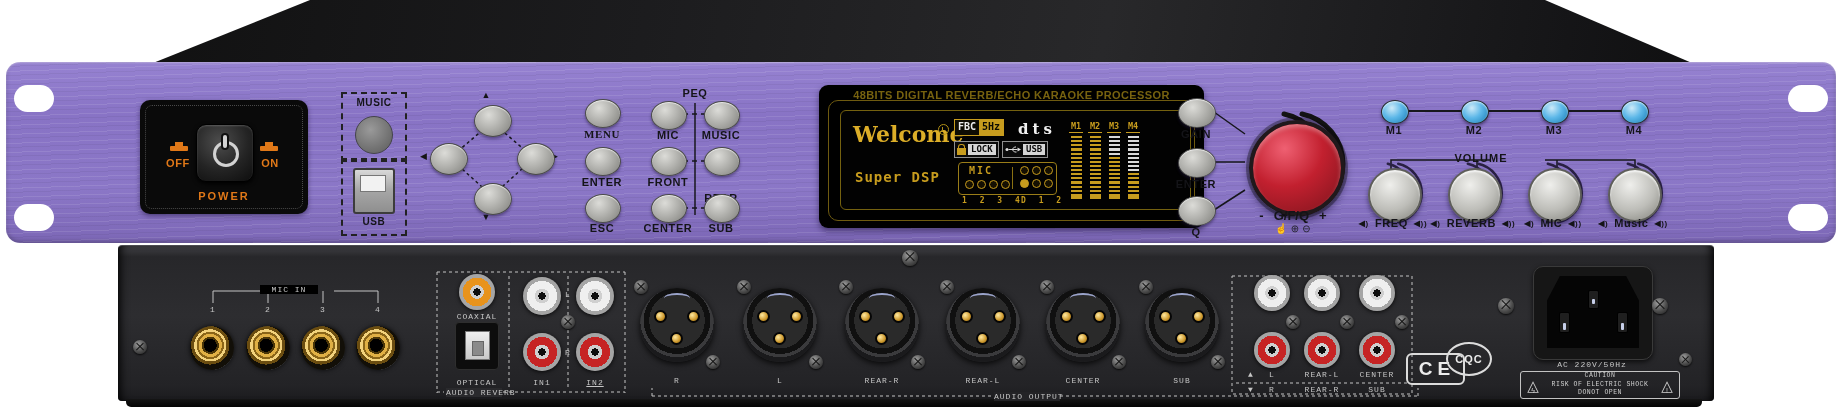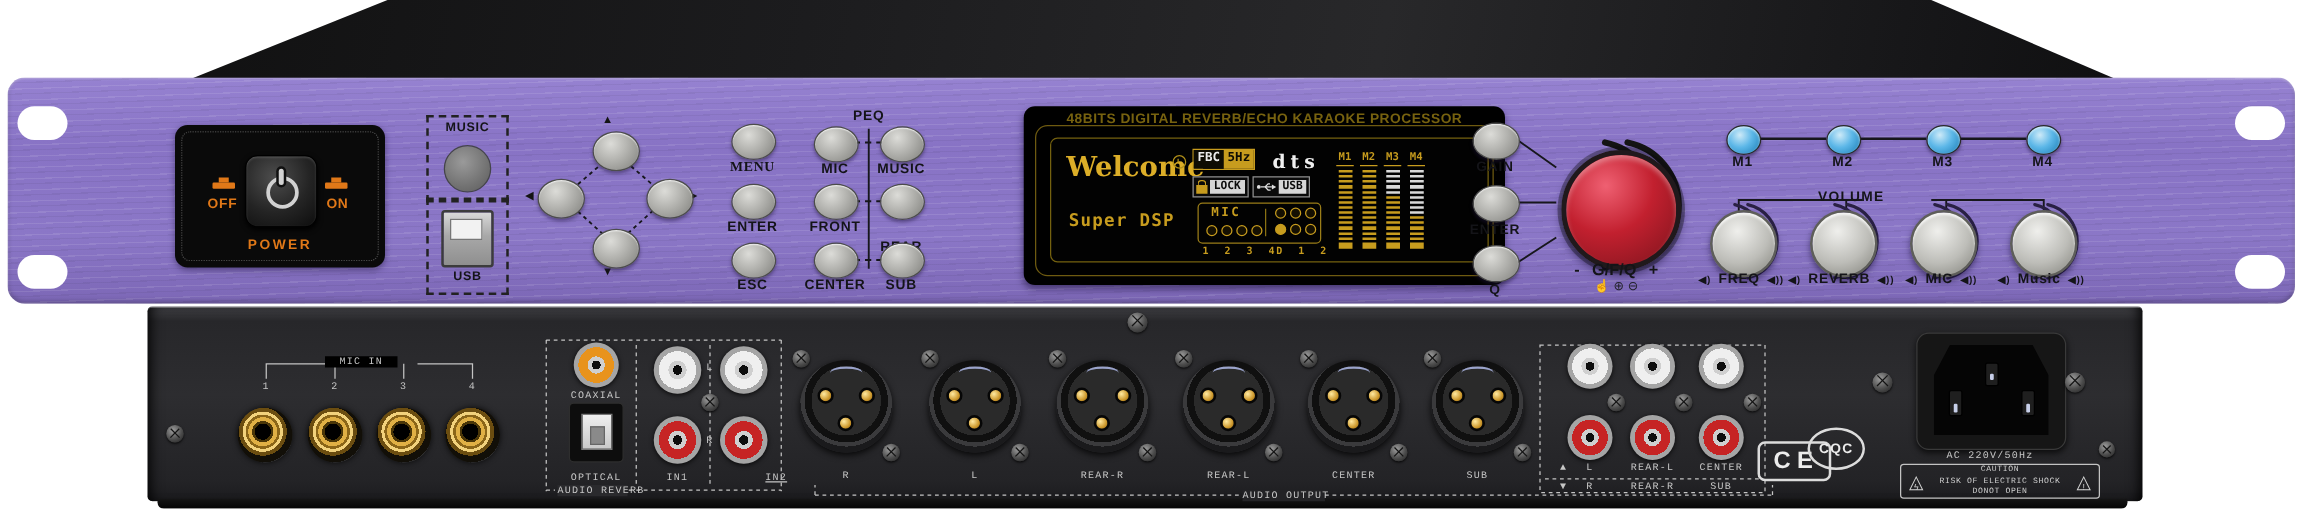--- a/index.html
+++ b/index.html
@@ -418,21 +418,21 @@
   </div>
   <div class="abs rear-lbl" style="left:445px;top:378px;width:64px;">OPTICAL</div>
   <div class="abs rca" style="left:523px;top:277px;width:38px;height:38px;--ring:#efefef;"></div>
   <div class="abs rca" style="left:523px;top:333px;width:38px;height:38px;--ring:#c62424;"></div>
   <div class="abs rca" style="left:576px;top:277px;width:38px;height:38px;--ring:#efefef;"></div>
   <div class="abs rca" style="left:576px;top:333px;width:38px;height:38px;--ring:#c62424;"></div>
   <div class="abs rear-lbl" style="left:562px;top:290px;width:12px;">L</div>
   <div class="abs rear-lbl" style="left:562px;top:348px;width:12px;">R</div>
   <span class="abs screw" style="left:561px;top:315px;"></span>
   <div class="abs rear-lbl" style="left:522px;top:378px;width:40px;">IN1</div>
-  <div class="abs rear-lbl" style="left:601px;top:378px;width:40px;text-decoration:underline;">IN2</div>
+  <div class="abs rear-lbl" style="left:575px;top:378px;width:40px;text-decoration:underline;">IN2</div>
   <div class="abs rear-lbl" style="left:446px;top:388px;width:56px;background:#2a2a2d;">AUDIO REVERB</div>
 
   <div class="abs xlr" style="left:640px;top:288px;">
     <span class="abs xlr-glint"></span>
     <span class="pin" style="left:14px;top:22px;"></span>
       <span class="pin" style="left:47px;top:22px;"></span>
       <span class="pin" style="left:30px;top:44px;"></span>
   </div>
   <div class="abs xlr" style="left:743px;top:288px;">
     <span class="abs xlr-glint"></span>

